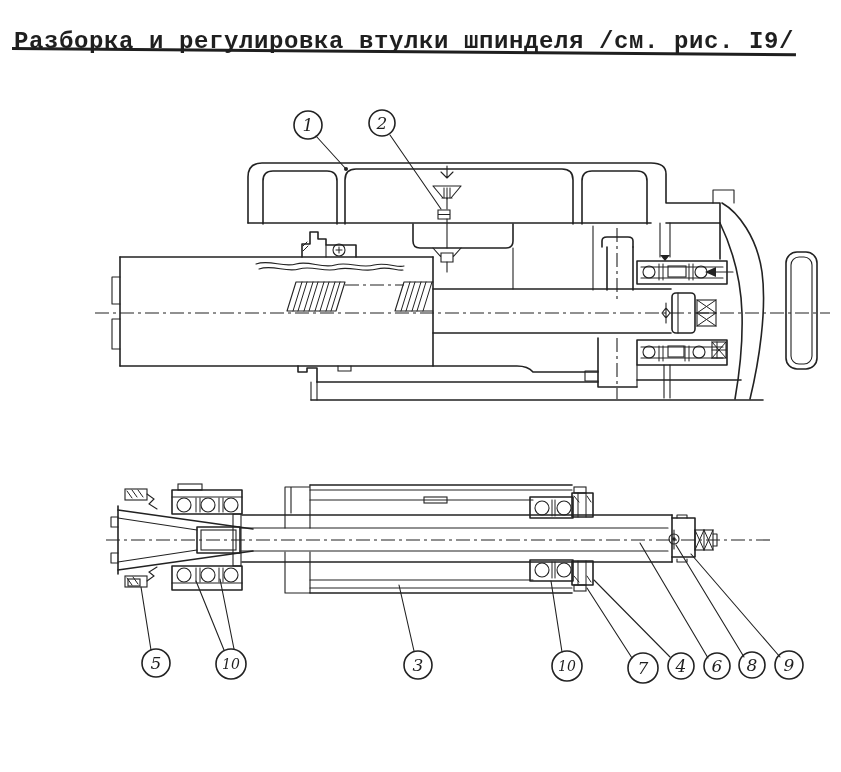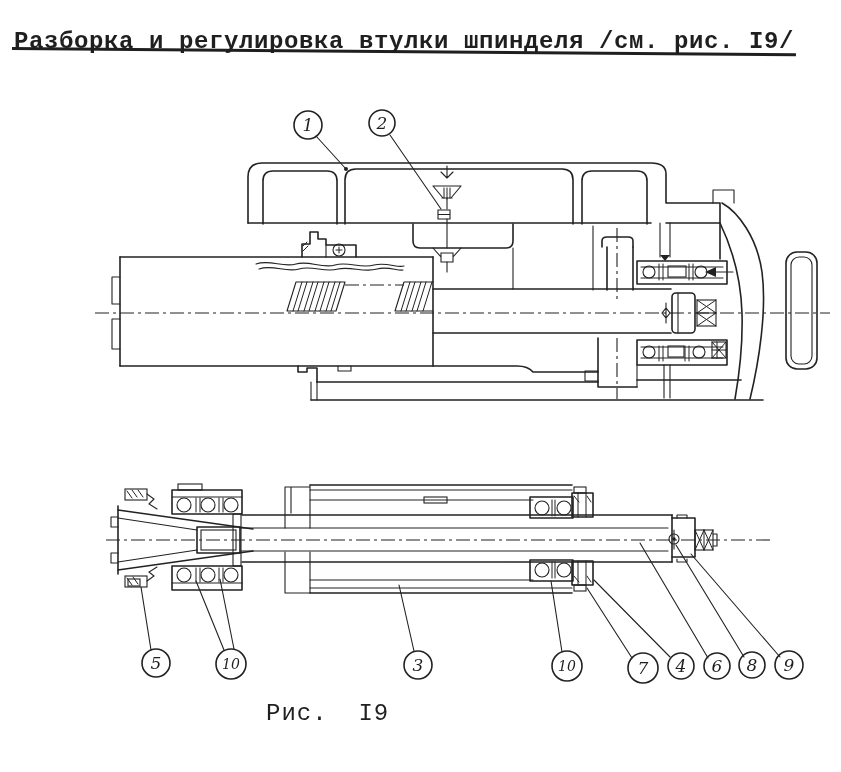--- a/index.html
+++ b/index.html
@@ -298,14 +298,13 @@
         <text class="callout-num" x="752" y="671" text-anchor="middle">8</text>
       </g>
       <g>
         <path class="tn" d="M780,657 L691,554"></path>
         <circle class="ln" cx="789" cy="665" r="14" fill="none"></circle>
         <text class="callout-num" x="789" y="671" text-anchor="middle">9</text>
       </g>
     </g>
   </svg>
 
-  <div class="caption">Рис.  I9</div>
 </div>
 
 </body></html>

